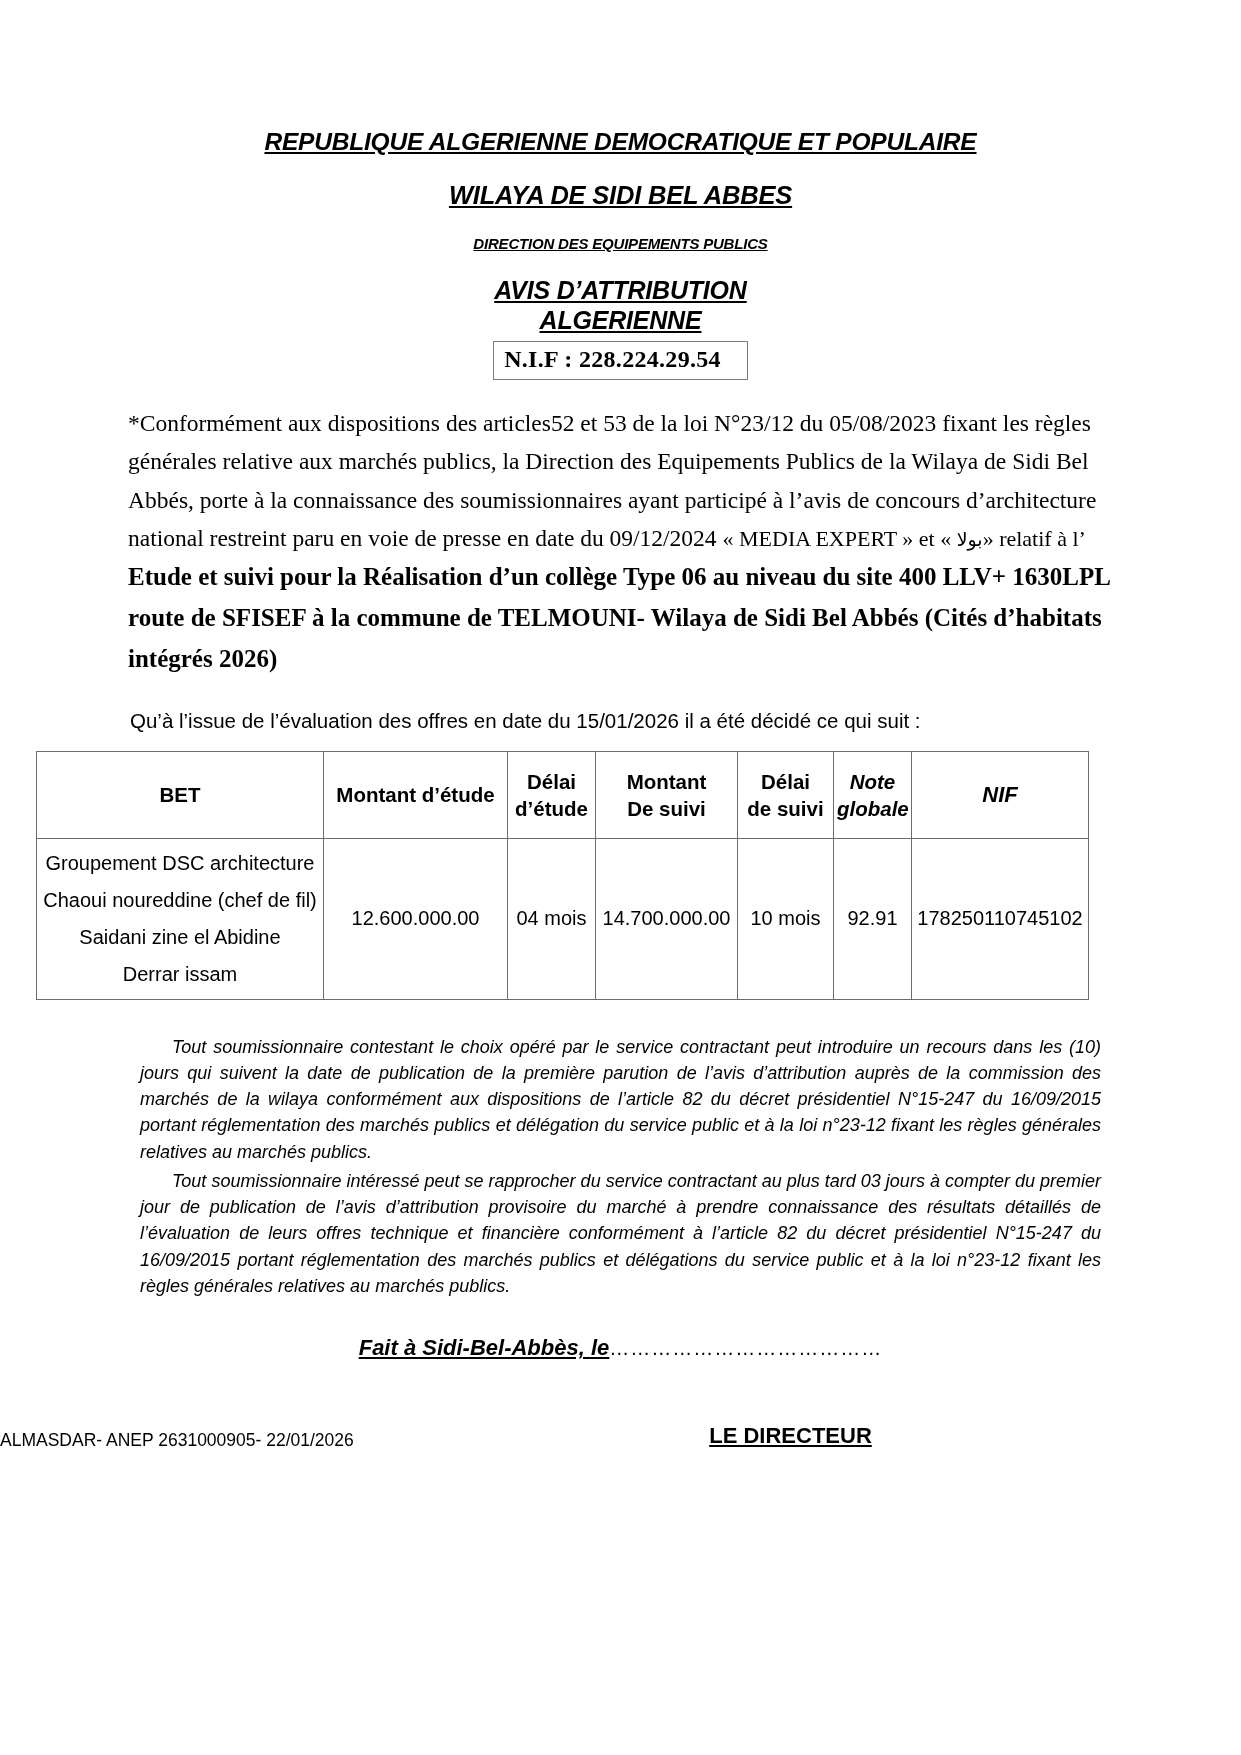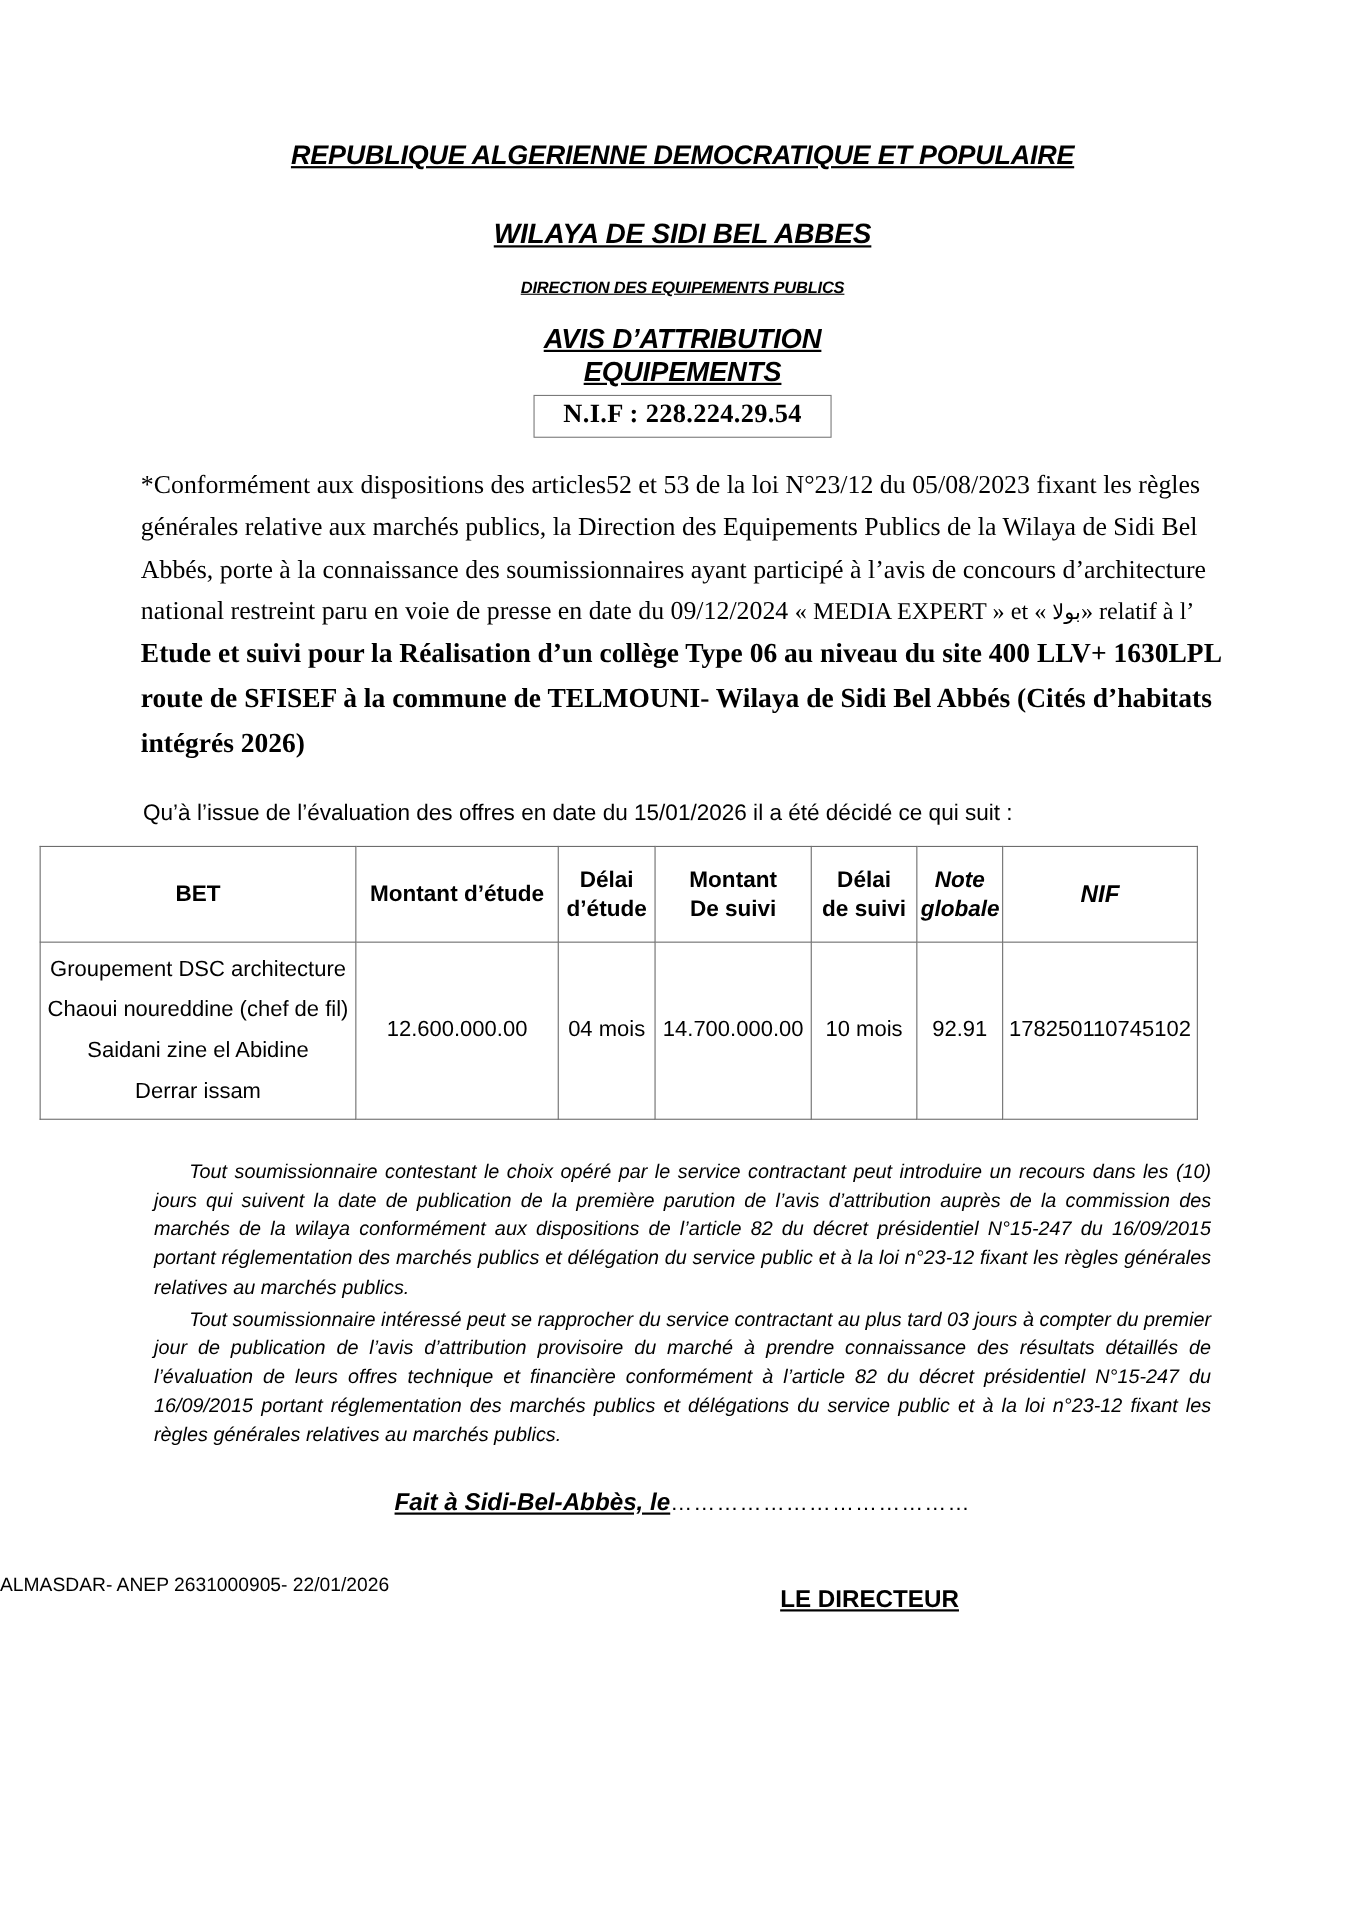--- a/index.html
+++ b/index.html
@@ -31,29 +31,29 @@
   }
   .hdr-line {
     font-family: "Liberation Sans", sans-serif;
     font-weight: bold;
     font-style: italic;
     text-decoration: underline;
     letter-spacing: -0.2px;
     display: inline-block;
   }
   .h1 { font-size: 24.5px; }
-  .h2 { font-size: 25.5px; margin-top: 43px; }
+  .h2 { font-size: 25.5px; margin-top: 25px; }
   .h3 { font-size: 15px; margin-top: 25px; }
   .h4 { font-size: 25px; margin-top: 23px; line-height: 1.18; }
   .h4 .l2 { display:block; }
 
   .nif-box {
     display: inline-block;
     border: 1.5px solid #7a7a7a;
-    padding: 4px 26px 6px 26px;
+    padding: 4px 26px 6px 10px;
     margin-top: 6px;
     font-family: "Liberation Serif", serif;
     font-weight: bold;
     font-size: 24px;
     letter-spacing: 0.3px;
   }
 
   
   .body-wrap {
     margin: 24px 112px 0 128px;
@@ -184,21 +184,21 @@
       <span class="hdr-line h1">REPUBLIQUE ALGERIENNE DEMOCRATIQUE ET POPULAIRE</span>
     </div>
     <div>
       <span class="hdr-line h2">WILAYA DE SIDI BEL ABBES</span>
     </div>
     <div>
       <span class="hdr-line h3">DIRECTION DES EQUIPEMENTS PUBLICS</span>
     </div>
     <div class="h4">
       <span class="hdr-line" style="font-size:25px">AVIS D’ATTRIBUTION</span>
-      <span class="l2"><span class="hdr-line" style="font-size:25px">EQUIPEMENTS</span></span>
+      <span class="l2"><span class="hdr-line" style="font-size:25px">ALGERIENNE</span></span>
     </div>
     <div>
       <span class="nif-box">N.I.F : 228.224.29.54</span>
     </div>
   </div>
 
   <div class="body-wrap">
     <div class="para">
       <span>*Conformément aux dispositions des articles52 et 53 de la loi  N°23/12  du 05/08/2023 fixant les règles générales relative aux marchés publics, la Direction des Equipements Publics de la Wilaya de Sidi Bel Abbés, porte à la connaissance des soumissionnaires ayant participé à l’avis de concours d’architecture national restreint paru en voie de presse en date du 09/12/2024 </span><span class="media">« MEDIA EXPERT » et « </span><span class="ar">بولا</span><span class="media">» relatif à l’ </span><span class="bold-title">Etude et suivi pour la Réalisation d’un collège Type 06 au niveau du site 400 LLV+   1630LPL route de SFISEF à la commune de TELMOUNI- Wilaya de Sidi Bel Abbés (Cités d’habitats intégrés 2026)</span>
     </div>

